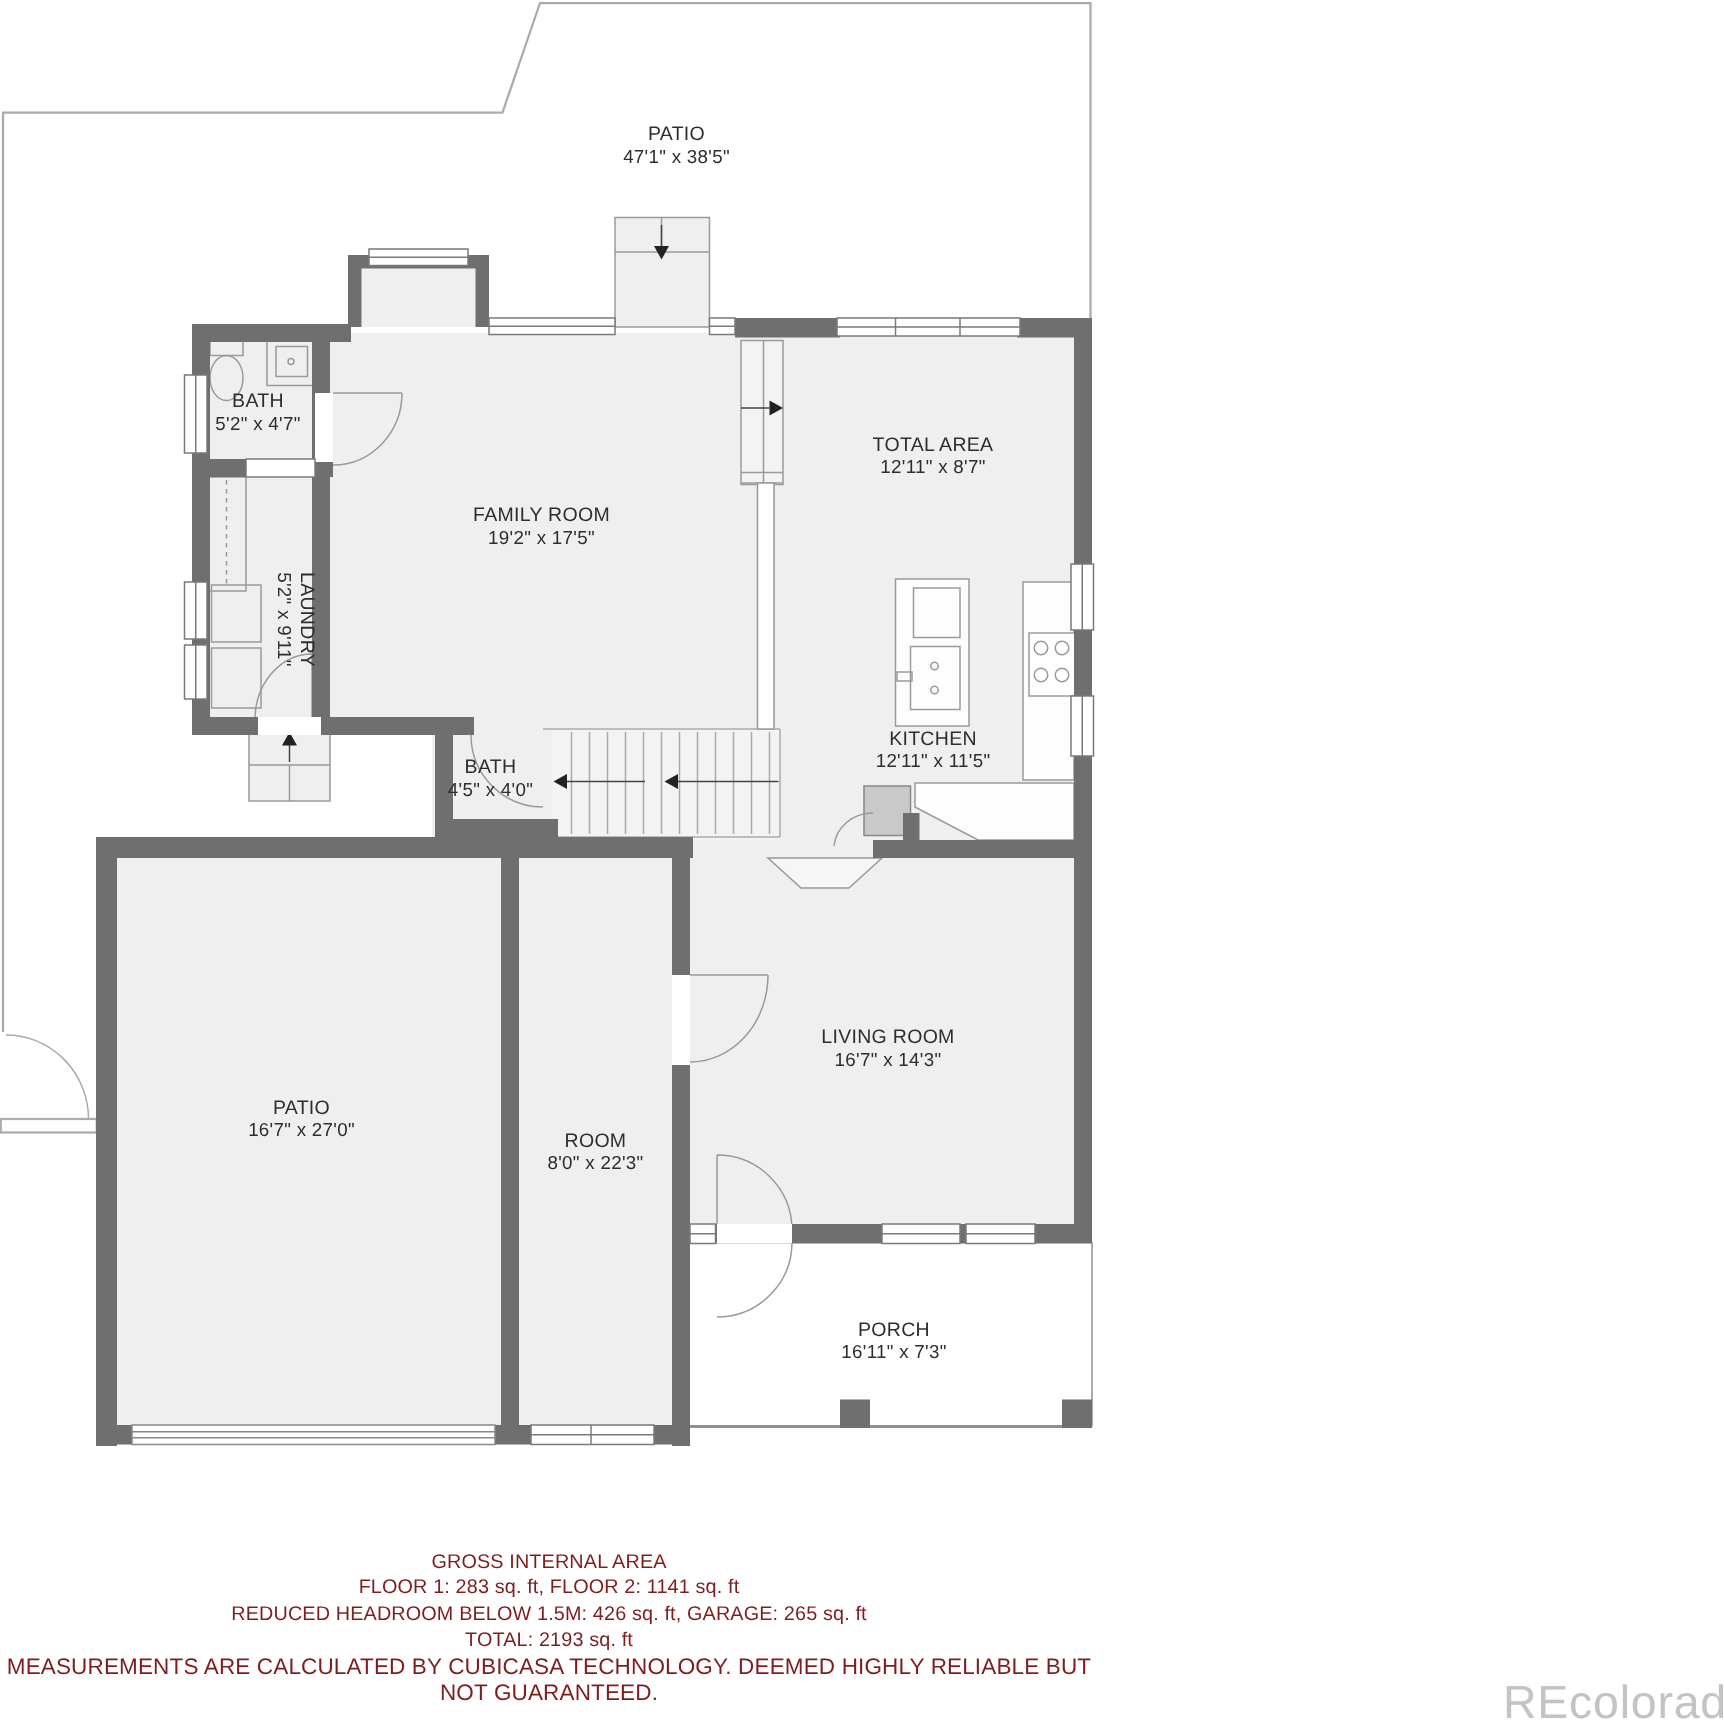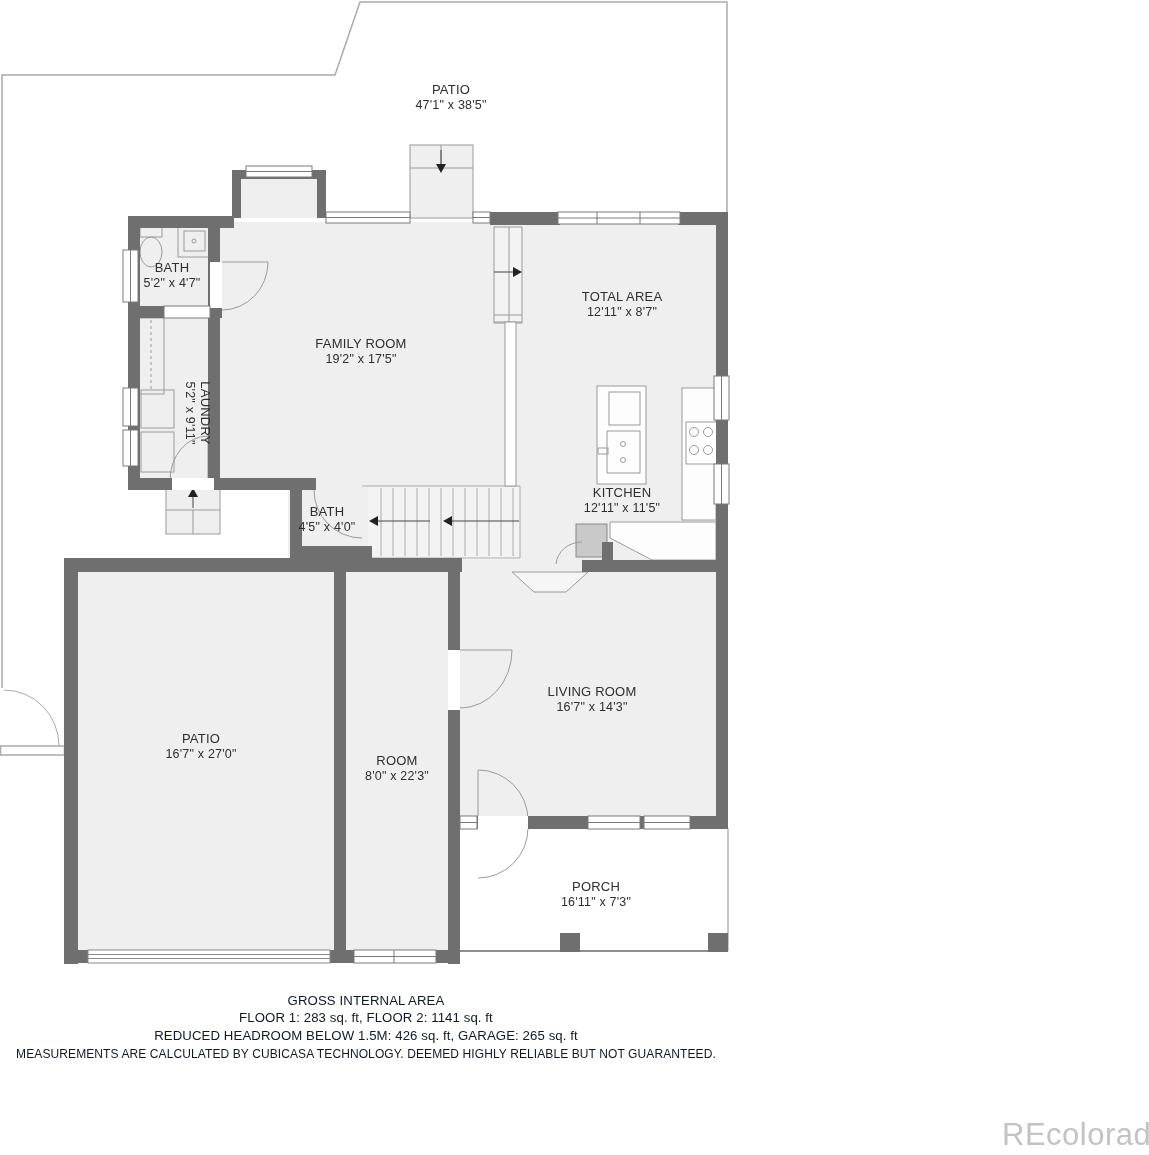--- a/index.html
+++ b/index.html
@@ -11,25 +11,25 @@
   #plan-svg { position:absolute; left:0; top:0; }
   .lbl {
     position:absolute; transform:translate(-50%,-50%);
     text-align:center; white-space:nowrap;
     font-size:13px; line-height:15.5px; color:#2e2e2e;
     letter-spacing:0.2px;
   }
   .lbl .rd { font-size:12.5px; }
   .lbl.vert { transform:translate(-50%,-50%) rotate(90deg); }
   #footer {
-    position:absolute; left:0; top:992px; width:732px;
-    text-align:center; color:#0f172a;
+    position:absolute; left:0; top:1032px; width:732px;
+    text-align:center; color:#7f1d1d;
     font-size:13.2px; line-height:17.3px; letter-spacing:0.1px;
   }
-  #footer .disclaimer { font-size:12px; margin-top:2px;text-align:center; }
+  #footer .disclaimer { font-size:15px; margin-top:2px;text-align:center; }
   #watermark {
     position:absolute; left:1002px; top:1117px;
     font-size:31px; color:#c3c3c3; letter-spacing:0.5px;
   }
 </style>
 </head>
 <body>
 
 <div id="stage">
 
@@ -276,18 +276,19 @@
   </div>
   <div class="lbl" style="left:596px; top:894px">
     <div class="rn">PORCH</div>
     <div class="rd">16'11" x 7'3"</div>
   </div>
 
   <div id="footer">
     <div>GROSS INTERNAL AREA</div>
     <div>FLOOR 1: 283 sq. ft, FLOOR 2: 1141 sq. ft</div>
     <div>REDUCED HEADROOM BELOW 1.5M: 426 sq. ft, GARAGE: 265 sq. ft</div>
+    <div>TOTAL: 2193 sq. ft</div>
     <div class="disclaimer">MEASUREMENTS ARE CALCULATED BY CUBICASA TECHNOLOGY. DEEMED HIGHLY RELIABLE BUT NOT GUARANTEED.</div>
   </div>
 
   <div id="watermark">REcolorado</div>
 
 </div>
 
 </body></html>

